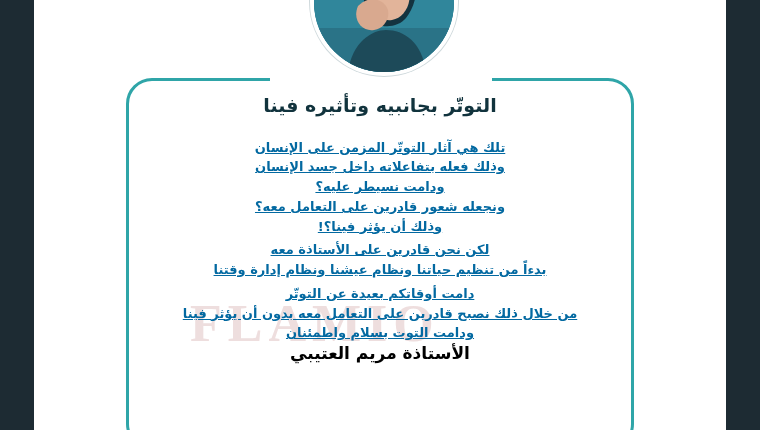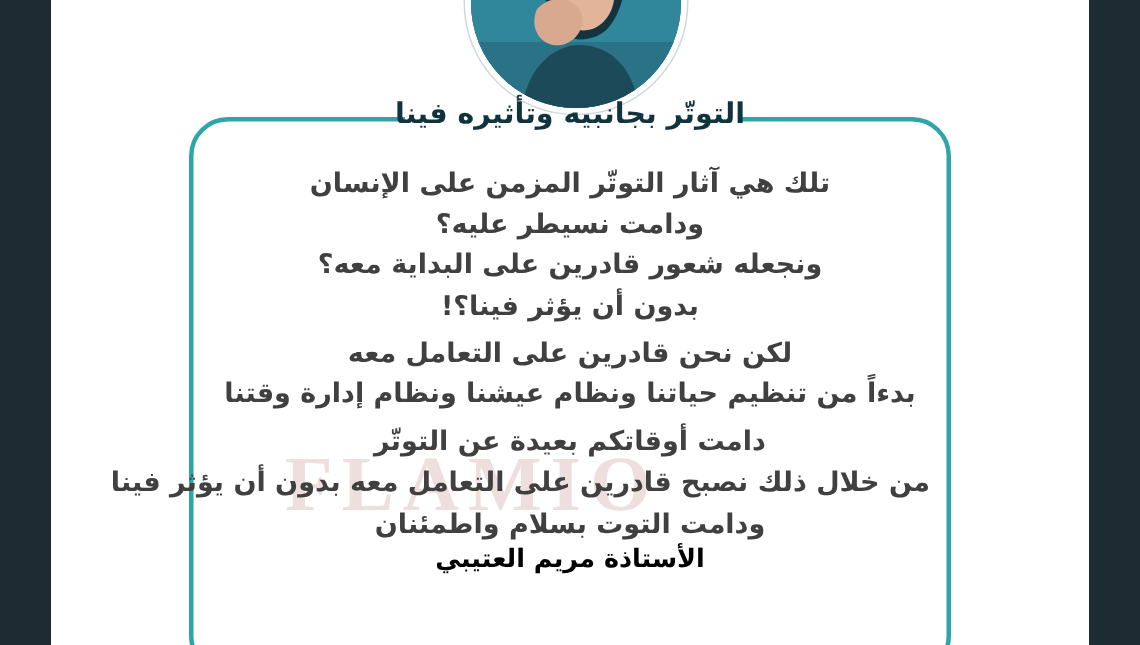--- a/index.html
+++ b/index.html
@@ -89,45 +89,46 @@
     opacity: 0.75;
     pointer-events: none;
     white-space: nowrap;
     margin-top: 36px;
   }
 
   
   .content {
     position: absolute;
     left: 140px;
-    top: 64px;
+    top: 93px;
     width: 480px;
     direction: rtl;
     text-align: center;
     color: #1b1b1b;
   }
 
   .headline {
     font-size: 19px;
     font-weight: bold;
     color: #11333d;
     line-height: 1.3;
     margin: 0 0 20px 0;
     position: relative;
     z-index: 3;
   }
 
   .body-line {
-    font-size: 18px;
+    font-size: 13px;
     line-height: 1.52;
-    color: #404040;
+    color: #0369a1;
     font-weight: bold;
     position: relative;
     z-index: 3;
     white-space: nowrap;
+    text-decoration: underline;
   }
   .body-line.gap-top { margin-top: 4px; }
 
   .signature {
     font-size: 17px;
     font-weight: bold;
     color: #000000;
     position: relative;
     z-index: 3;
   }
@@ -160,24 +161,25 @@
       <path d="M96 0 L140 44 L140 8 L118 0 Z" fill="#8bd3d6" opacity="0.55"></path>
     </svg>
   </div>
 
   <div class="watermark">FLAMIO</div>
 
   <div class="content">
     <div class="headline">التوتّر بجانبيه وتأثيره فينا</div>
 
     <div class="body-line">تلك هي آثار التوتّر المزمن على الإنسان</div>
+    <div class="body-line">وذلك فعله بتفاعلاته داخل جسد الإنسان</div>
     <div class="body-line">ودامت نسيطر عليه؟</div>
-    <div class="body-line">ونجعله شعور قادرين على البداية معه؟</div>
-    <div class="body-line">بدون أن يؤثر فينا؟!</div>
-    <div class="body-line gap-top">لكن نحن قادرين على التعامل معه</div>
+    <div class="body-line">ونجعله شعور قادرين على التعامل معه؟</div>
+    <div class="body-line">وذلك أن يؤثر فينا؟!</div>
+    <div class="body-line gap-top">لكن نحن قادرين على الأستاذة معه</div>
     <div class="body-line">بدءاً من تنظيم حياتنا ونظام عيشنا ونظام إدارة وقتنا</div>
     <div class="body-line gap-top">دامت أوقاتكم بعيدة عن التوتّر</div>
     <div class="body-line">من خلال ذلك نصبح قادرين على التعامل معه بدون أن يؤثر فينا</div>
     <div class="body-line">ودامت التوت بسلام واطمئنان</div>
 
     <div class="signature">الأستاذة مريم العتيبي</div>
   </div>
 
 </div>
 

